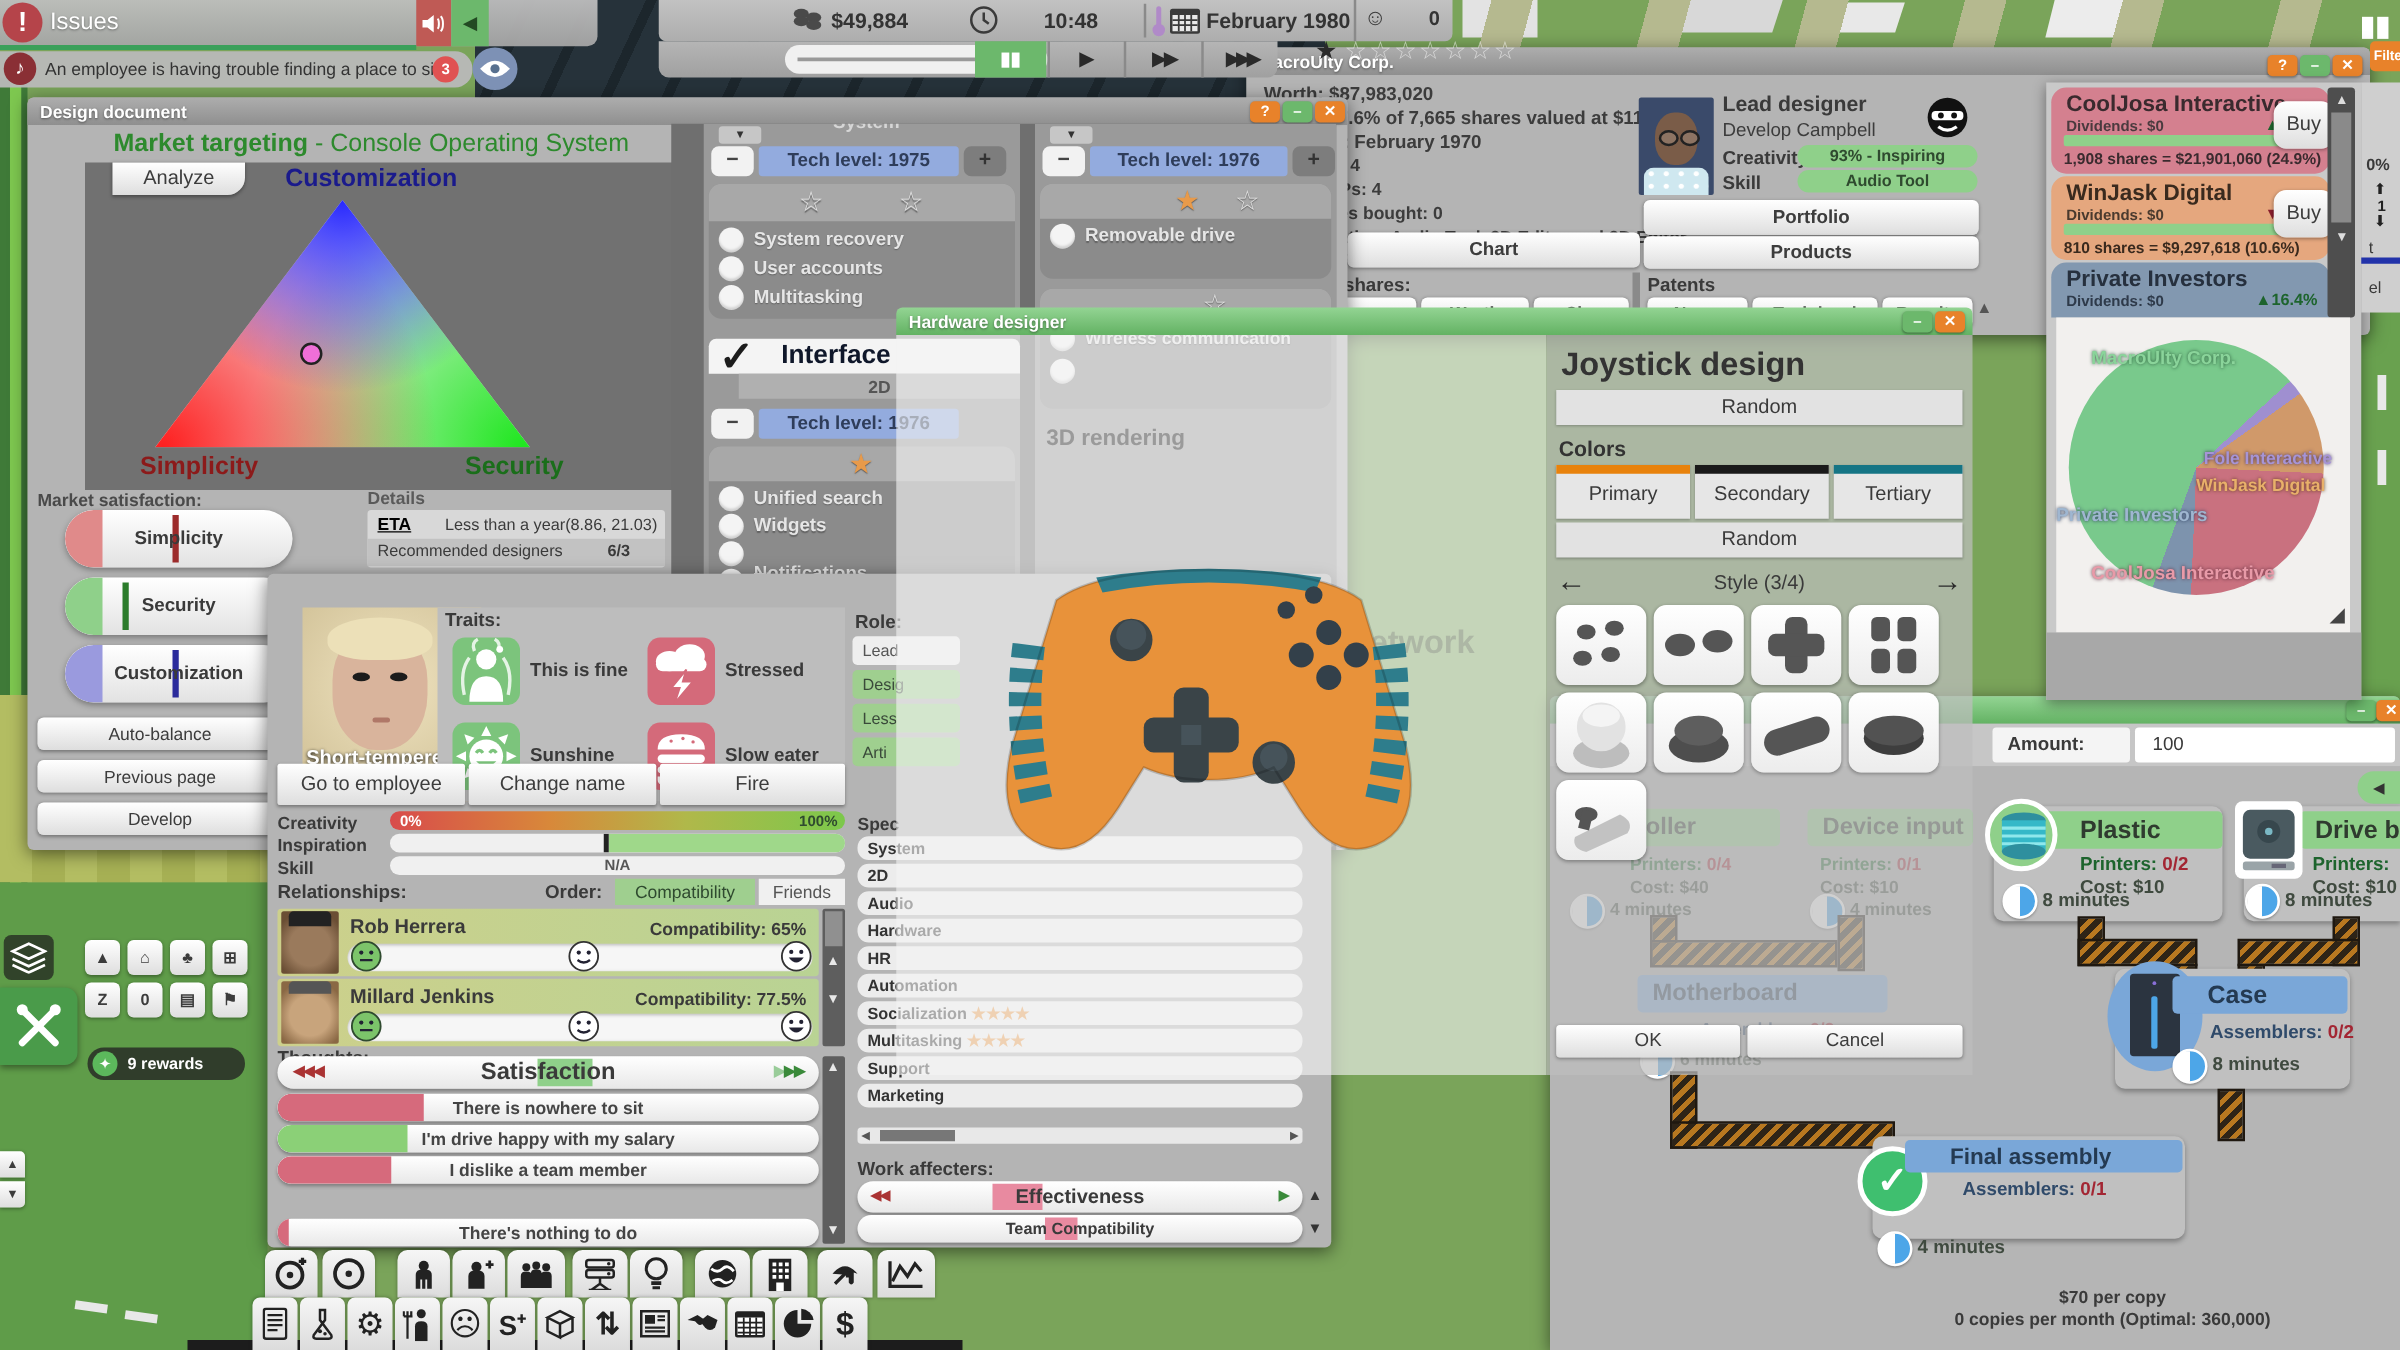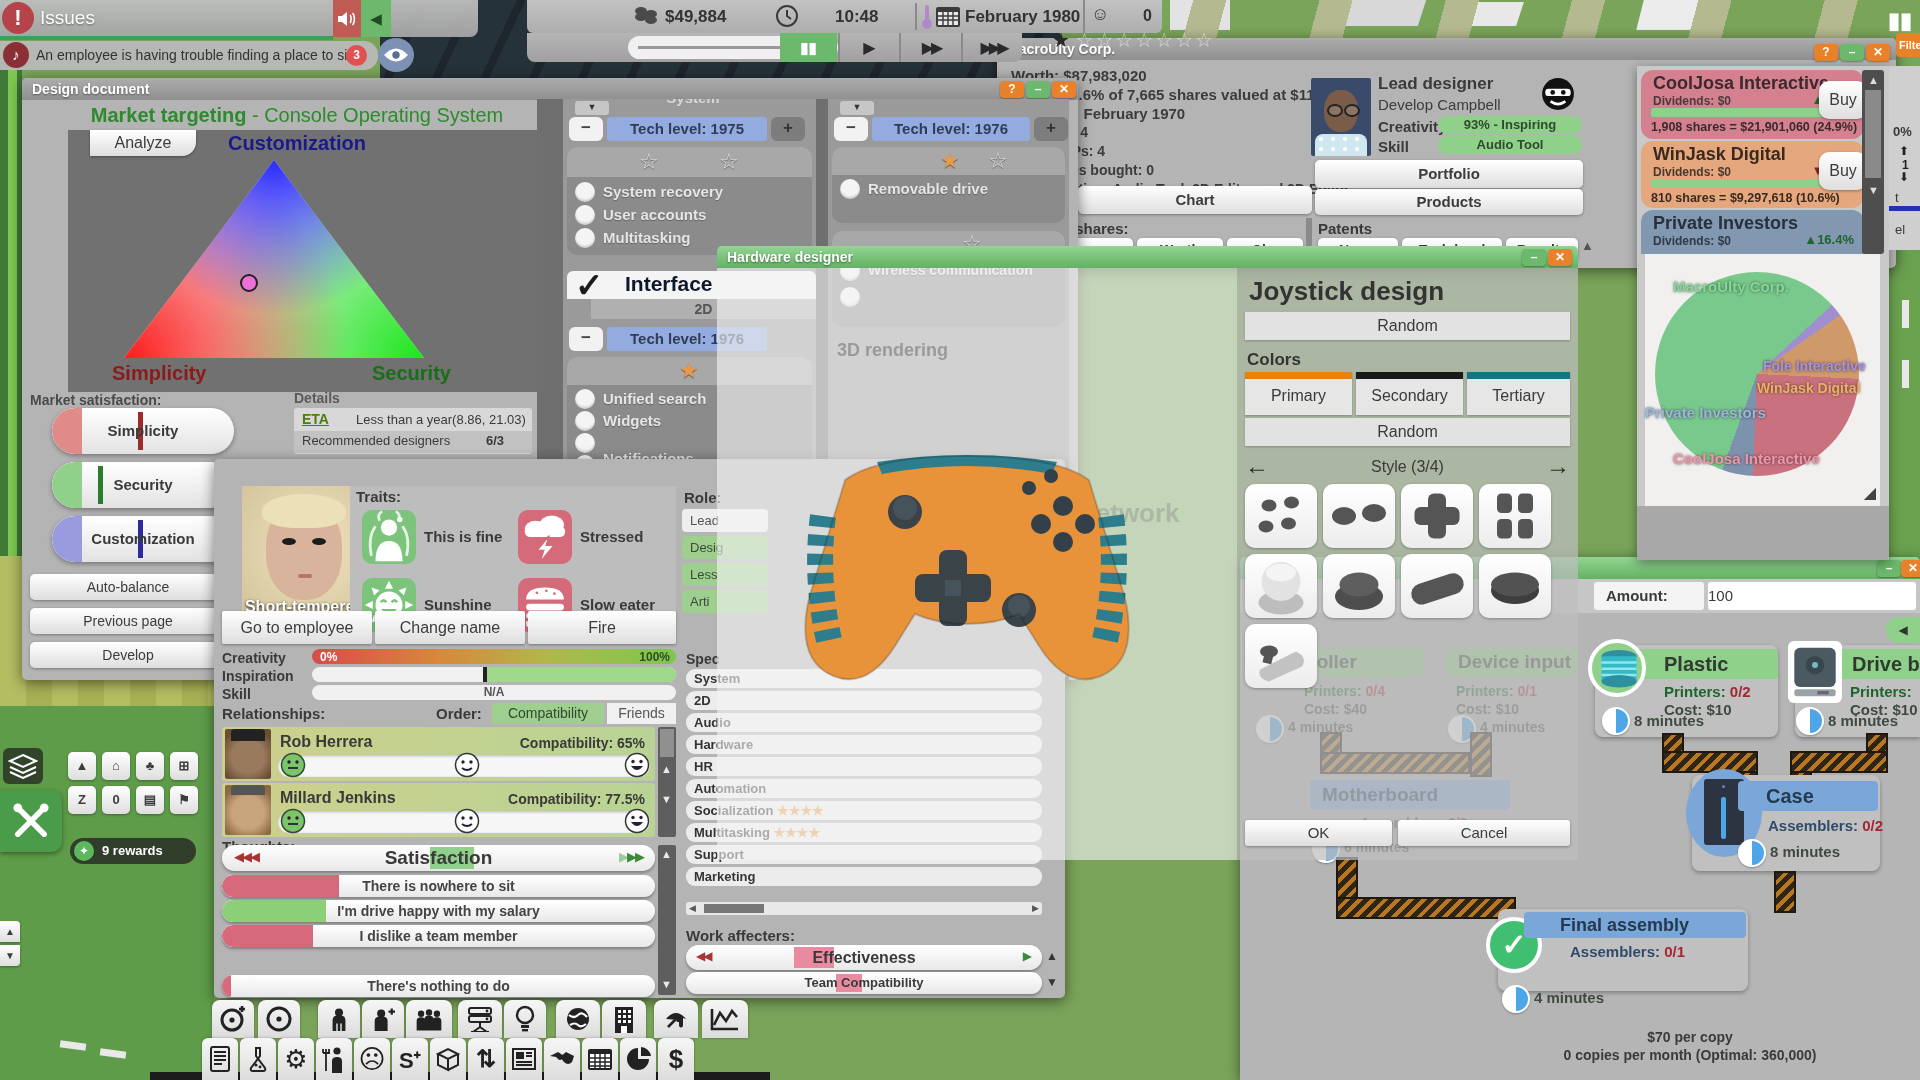--- a/index.html
+++ b/index.html
@@ -157,21 +157,21 @@
       <div class="mcap" style="background: rgb(154, 154, 222);"></div>
         <div class="mmark" style="left: 47%; background: rgb(43, 43, 156);"></div>
       <span class="mlbl">Customization</span>
       </div>
     <div class="wb" style="left:8px;top:496px;width:196px;height:26px;font-size:14px;line-height:26px;font-weight:normal;">Auto-balance</div>
     <div class="wb" style="left:8px;top:530px;width:196px;height:26px;font-size:14px;line-height:26px;font-weight:normal;">Previous page</div>
     <div class="wb" style="left:8px;top:564px;width:196px;height:26px;font-size:14px;line-height:26px;font-weight:normal;">Develop</div>
 
     <div class="abs" style="left:272px;top:312px;font-size:14px;font-weight:bold;color:#5a5a5a;">Details</div>
     <div class="abs" style="left:272px;top:330px;width:238px;height:46px;background:#d8d8d8;border-radius:3px;">
-      <div class="abs" style="left:8px;top:3px;font-size:14px;font-weight:bold;color:#4d7c0f;text-decoration:underline;">ETA</div>
+      <div class="abs" style="left:8px;top:3px;font-size:14px;font-weight:bold;color:#000000;text-decoration:underline;">ETA</div>
       <div class="abs" style="left:62px;top:4px;font-size:13px;color:#3a3a3a;white-space:nowrap;">Less than a year(8.86, 21.03)</div>
       <div class="abs" style="left:0;top:23px;width:238px;height:22px;background:#c2c2c2;">
         <span class="abs" style="left:8px;top:2px;font-size:13px;color:#3a3a3a;">Recommended designers</span>
         <span class="abs" style="left:192px;top:2px;font-size:13px;font-weight:bold;color:#3a3a3a;">6/3</span>
       </div>
     </div>
 
     <div class="abs" style="left:515px;top:21px;width:532px;height:581px;background:#6f6f6f;overflow:hidden;">
 
       <div class="abs" style="left:26px;top:0;width:253px;height:581px;background:#9a9a9a;border-radius:0 0 10px 10px;">
@@ -472,21 +472,21 @@
     <div class="abs" style="left:832px;top:490px;color:#333;font-size:12px;">▲</div>
     <div class="abs" style="left:832px;top:516px;color:#333;font-size:12px;">▼</div>
   </div>
 
   <div class="win" style="left:1240px;top:557px;width:680px;height:523px;border-radius:5px 5px 0 0;">
     <div class="tb green"></div>
     <div class="cbtn green" style="left:637px;top:3px;">–</div>
     <div class="cbtn orange" style="left:661px;top:3px;">✕</div>
     <div class="abs" style="left:0;top:22px;width:680px;height:34px;background:#c6c6c6;">
       <div class="abs" style="left:354px;top:3px;width:110px;height:28px;background:#f4f4f4;border-radius:3px;font-size:15px;font-weight:bold;color:#3a3a3a;line-height:28px;padding-left:12px;box-sizing:border-box;">Amount:</div>
-      <div class="abs" style="left:468px;top:3px;width:208px;height:28px;background:#ffffff;border-radius:3px;font-size:15px;color:#3a3a3a;line-height:28px;box-sizing:border-box;">100</div>
+      <div class="abs" style="left:468px;top:3px;width:208px;height:28px;background:#ffffff;border-radius:3px;font-size:15px;color:#3a3a3a;line-height:28px;padding-left:14px;box-sizing:border-box;">100</div>
     </div>
     <div class="abs" style="left:0;top:56px;width:680px;height:467px;background:#b5b5b5;"></div>
     <div class="abs" style="left:646px;top:60px;width:34px;height:26px;background:#8fd08a;border-radius:13px 0 0 13px;text-align:center;color:#333;font-size:12px;line-height:26px;">◀</div>
 
     <div class="node-h" style="left:14px;top:90px;width:170px;background:#8fd08a;">Controller</div>
     <div class="ntxt" style="left:64px;top:126px;"><span class="grn">Printers:</span> <span class="red">0/4</span></div>
     <div class="ntxt" style="left:64px;top:144px;">Cost: $40</div>
     <div class="timer" style="left:16px;top:158px;"></div>
     <div class="ntxt" style="left:48px;top:162px;">4 minutes</div>
     <div class="node-h" style="left:206px;top:90px;width:132px;background:#8fd08a;">Device input</div>

